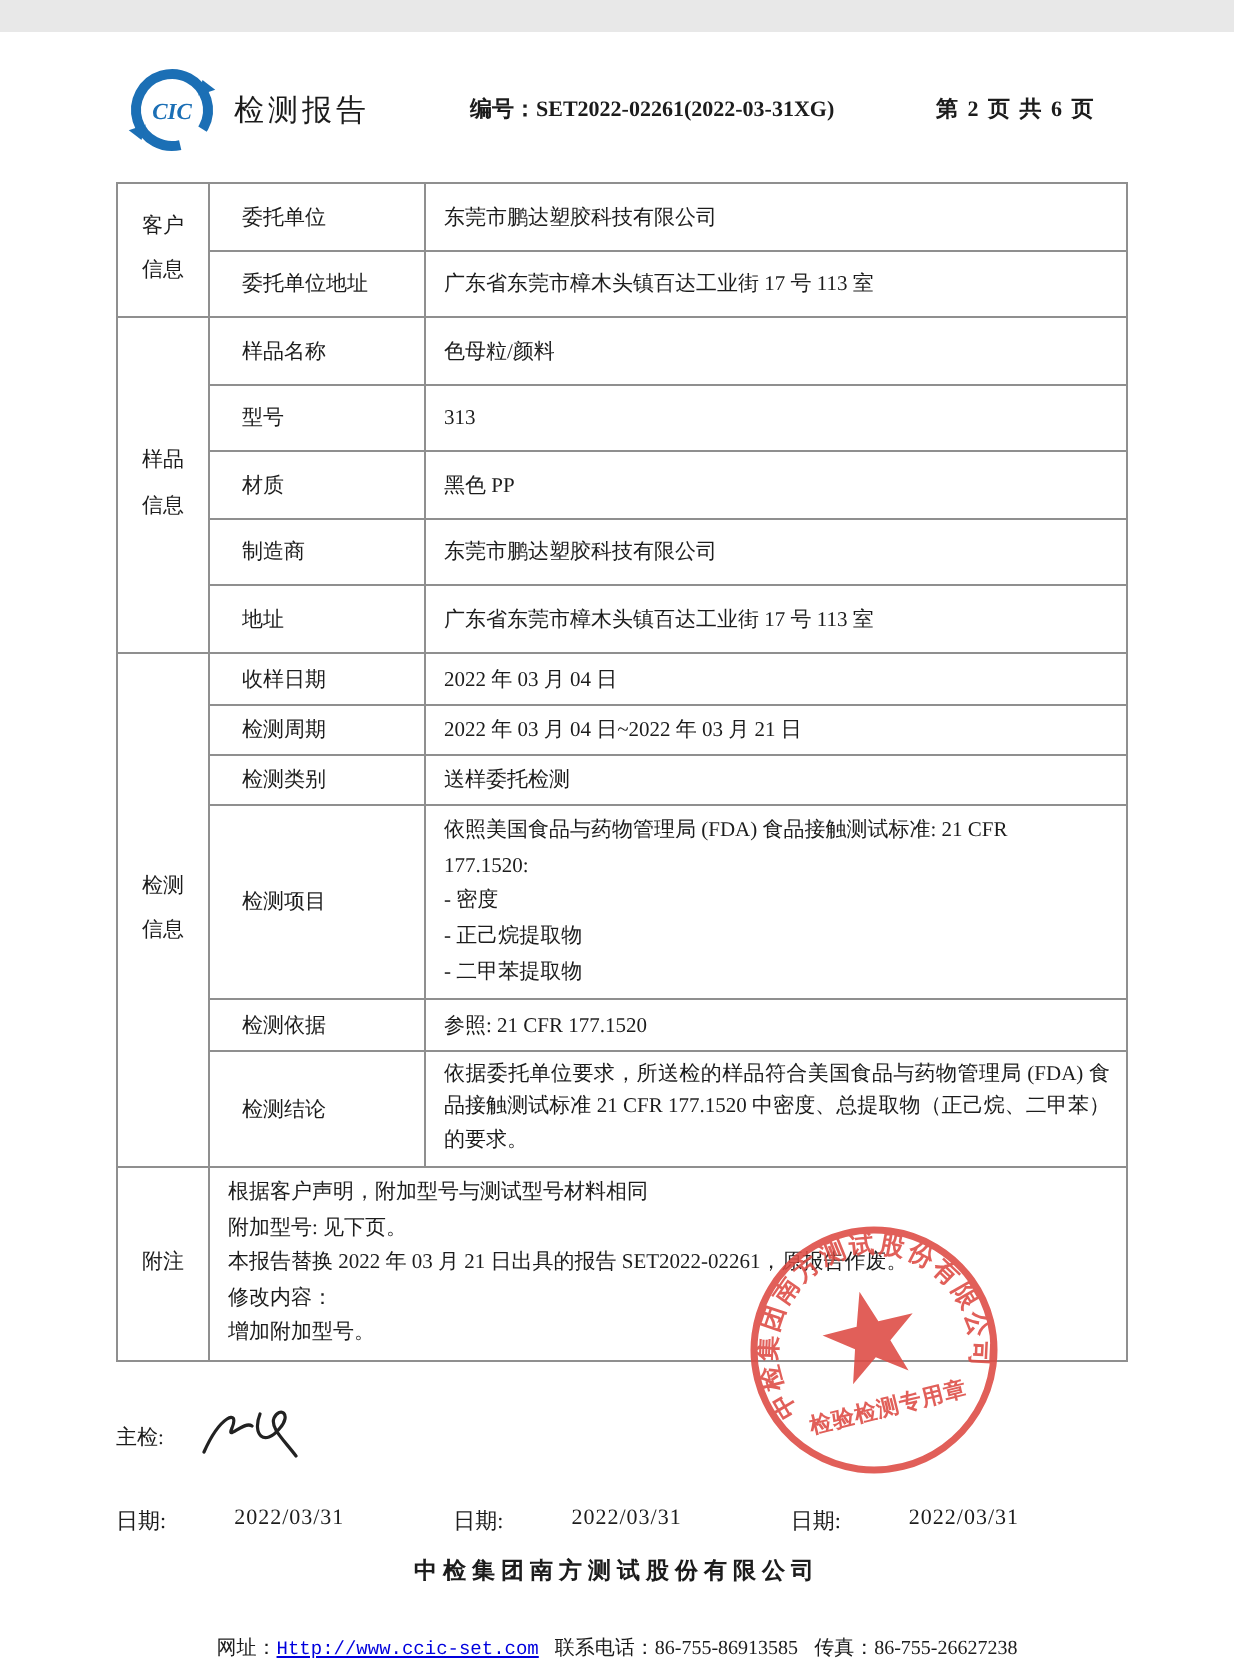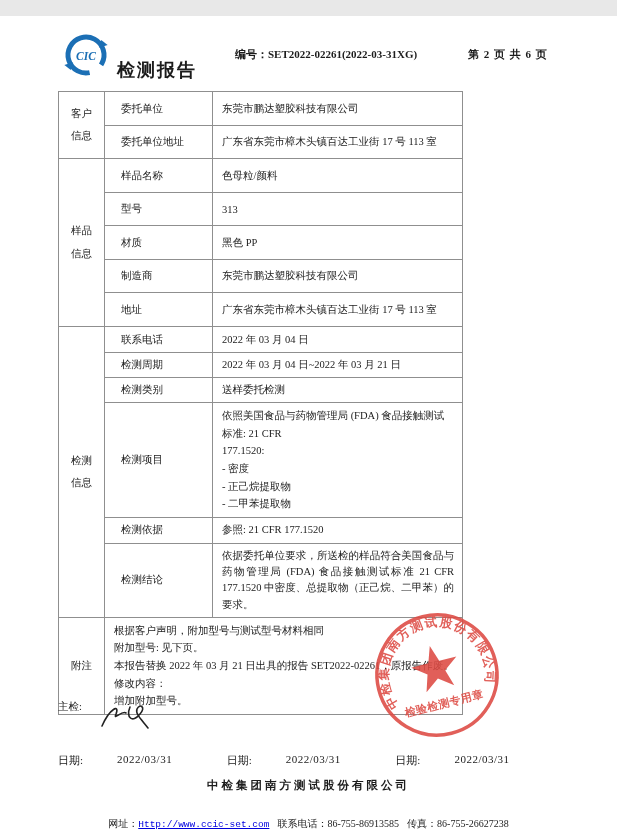--- a/index.html
+++ b/index.html
@@ -3,41 +3,41 @@
 <meta charset="utf-8">
 <style>
   * { margin:0; padding:0; box-sizing:border-box; }
   body { background:#e8e8e8; font-family:"Liberation Serif","DejaVu Serif",serif; }
   .page {
     position:relative; width:617px; height:840px; margin:16px auto;
     background:#ffffff; color:#1c1c1c; overflow:hidden;
   }
   
   .hdr-logo { position:absolute; left:63px; top:16px; width:46px; height:46px; }
-  .hdr-title { position:absolute; left:117px; top:42px; font-size:18px; font-weight:bold; letter-spacing:2px; }
+  .hdr-title { position:absolute; left:117px; top:30px; font-size:15px; font-weight:normal; letter-spacing:2px; }
   .hdr-no { position:absolute; left:235px; top:31px; font-size:11px; font-weight:bold; }
   .hdr-page { position:absolute; left:468px; top:31px; font-size:11px; font-weight:bold; letter-spacing:1px; }
   
   table.rpt {
-    position:absolute; left:58px; top:75px; width:405px;
+    position:absolute; left:58px; top:75px; width:506px;
     border-collapse:collapse; table-layout:fixed;
     font-size:10.5px;
   }
   table.rpt td { border:1px solid #8f8f8f; vertical-align:middle; }
   td.g { width:46px; text-align:center; white-space:pre-line; line-height:2.1; }
   td.l { width:108px; padding-left:16px; }
   td.v { padding-left:9px; padding-right:8px; }
   td.ml { white-space:pre-line; line-height:1.68; padding-top:4px; padding-bottom:4px; }
   td.just { text-align:justify; line-height:1.55; padding-top:4px; padding-bottom:4px; }
   
   .stamp { position:absolute; left:371px; top:593px; width:132px; height:132px;
            transform:rotate(-14deg); opacity:0.88; z-index:2; pointer-events:none; }
   
   .sigrow { position:absolute; left:58px; top:684px; width:506px; display:flex; z-index:3; }
-  .sigrow .col { flex:1; display:flex; align-items:flex-start; }
+  .sigrow .col { flex:1; display:flex; align-items:flex-end; }
   .sigrow .lab { font-size:10.5px; padding-bottom:8px; }
   .sigrow svg { margin-left:14px; }
   .daterow { position:absolute; left:58px; top:737px; width:506px; display:flex; z-index:3; }
   .daterow .col { flex:1; display:flex; font-size:11px; }
   .daterow .dval { margin-left:34px; letter-spacing:0.5px; }
   
   .ftr-company { position:absolute; left:0; top:762px; width:100%; text-align:center;
                  font-size:11.5px; font-weight:bold; letter-spacing:3px; }
   .ftr-line1 { position:absolute; left:0; top:784px; width:100%; text-align:center; font-size:10px; }
   .ftr-line2 { position:absolute; left:0; top:801px; width:100%; text-align:center; font-size:10px; }
@@ -93,21 +93,21 @@
       <td class="v">东莞市鹏达塑胶科技有限公司</td>
     </tr>
     <tr style="height:34px">
       <td class="l">地址</td>
       <td class="v">广东省东莞市樟木头镇百达工业街 17 号 113 室</td>
     </tr>
 
     <tr style="height:26px">
       <td class="g" rowspan="6">检测
 信息</td>
-      <td class="l">联系电话</td>
+      <td class="l">收样日期</td>
       <td class="v">2022 年 03 月 04 日</td>
     </tr>
     <tr style="height:25px">
       <td class="l">检测周期</td>
       <td class="v">2022 年 03 月 04 日~2022 年 03 月 21 日</td>
     </tr>
     <tr style="height:25px">
       <td class="l">检测类别</td>
       <td class="v">送样委托检测</td>
     </tr>

